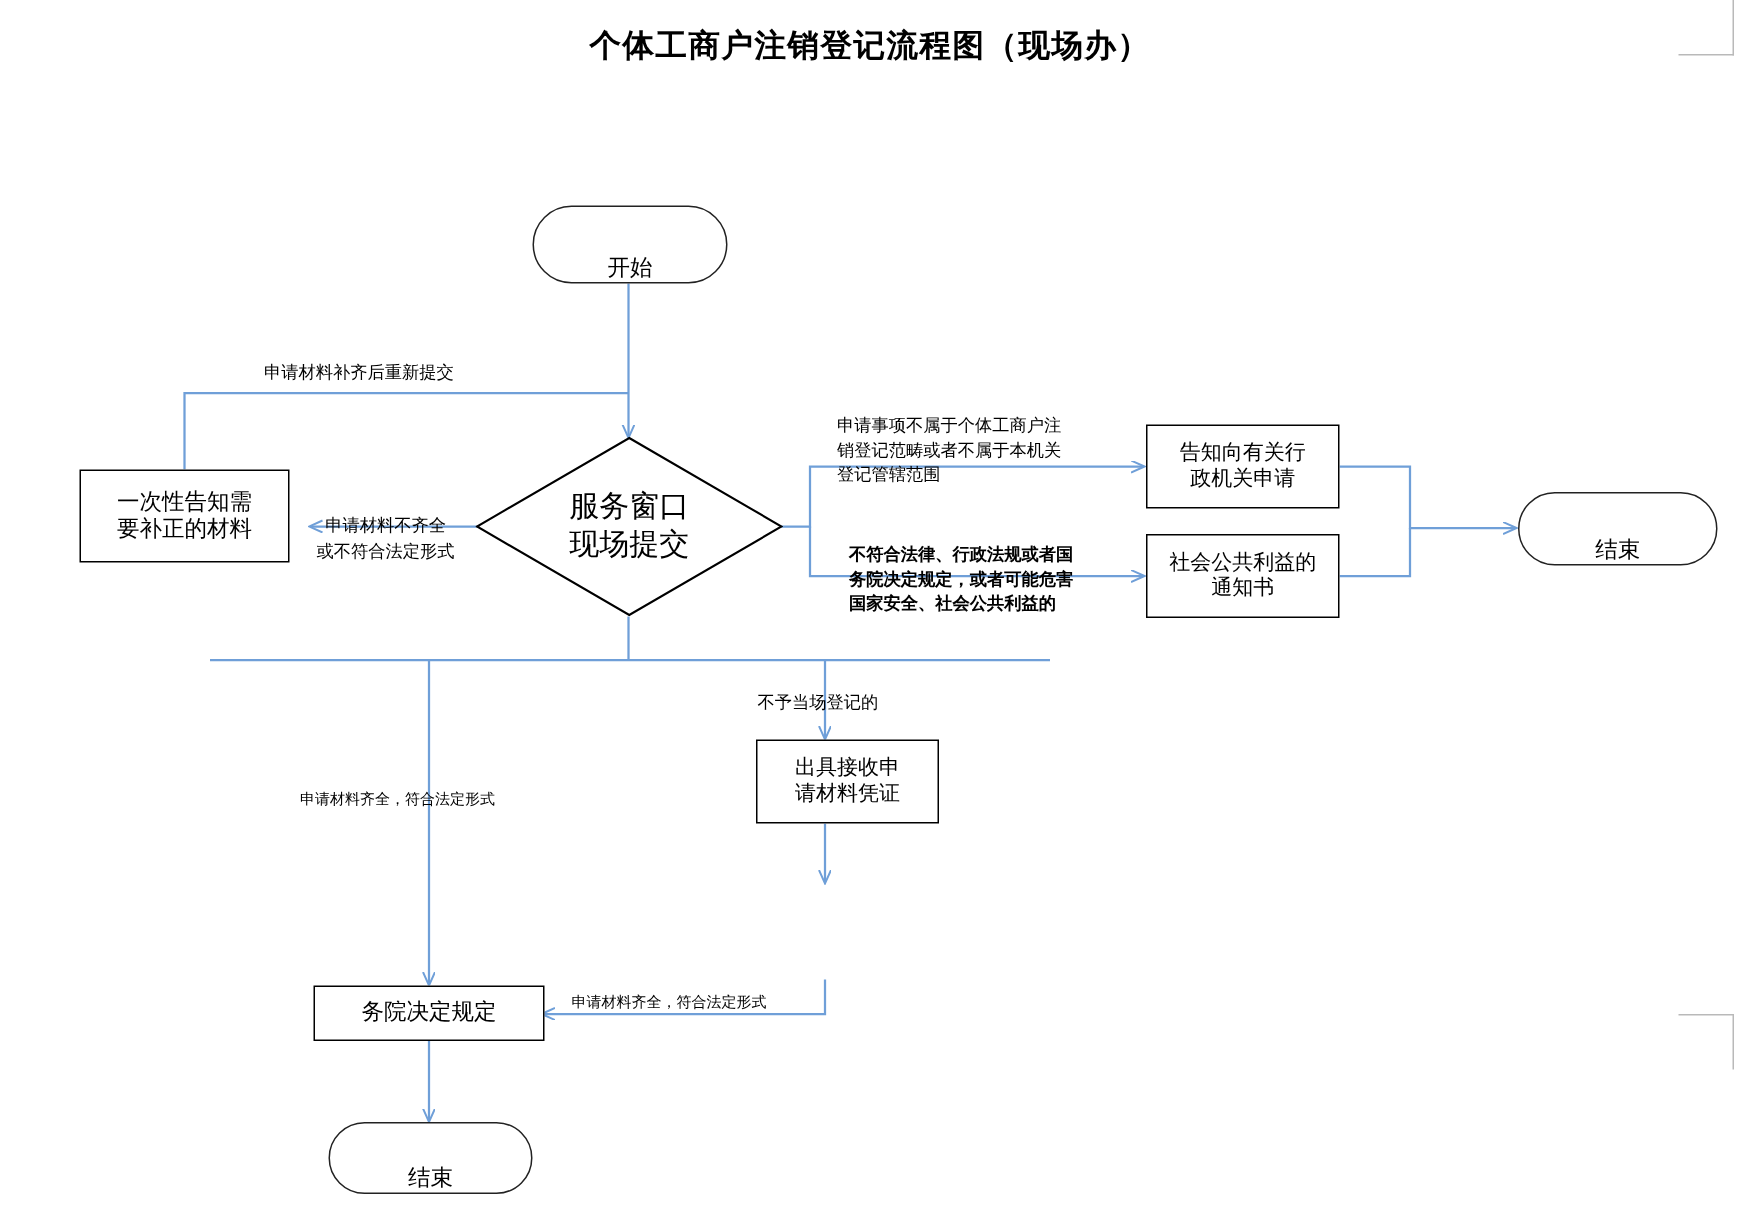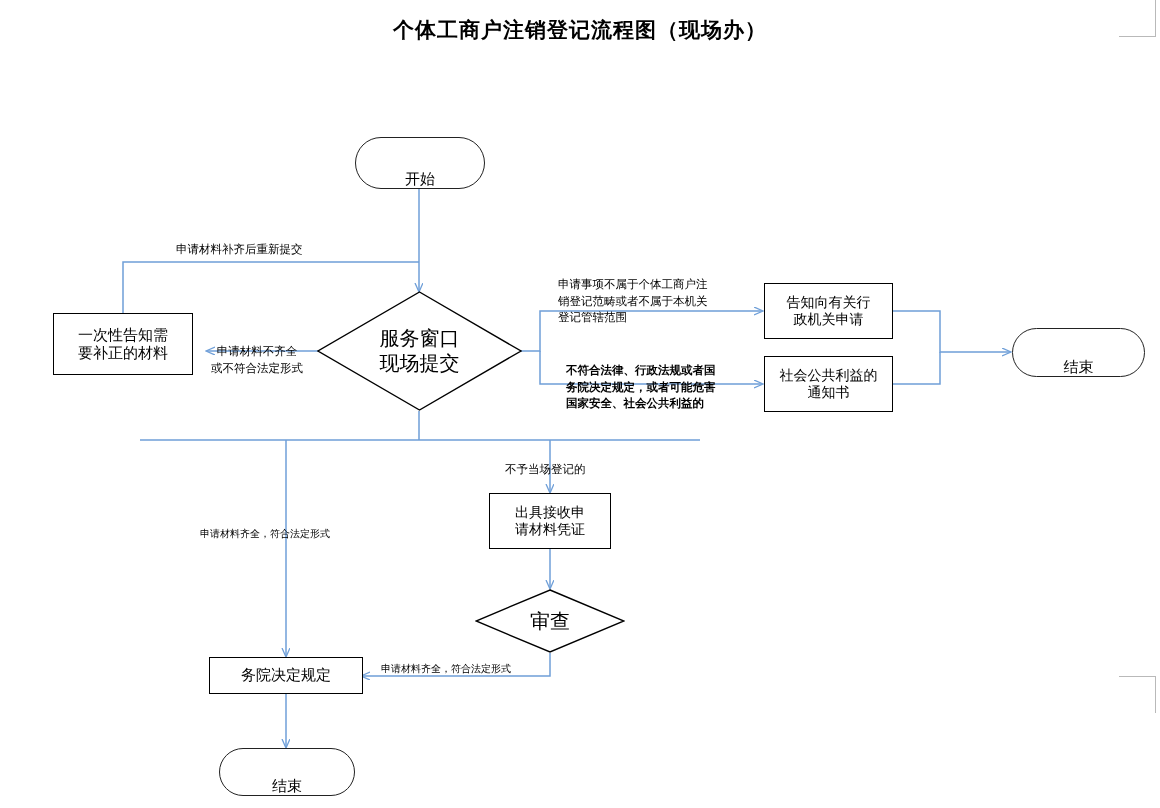--- a/index.html
+++ b/index.html
@@ -100,31 +100,25 @@
 
   <div class="node process-sm" style="left:764px;top:356px;width:129px;height:56px;">
     <span style="white-space:pre-line;">社会公共利益的
 通知书</span>
   </div>
 
   <div class="node terminator" style="left:1012px;top:328px;width:133px;height:49px;">
     <span>结束</span>
   </div>
 
-  <div class="node process-sm" style="left:489px;top:493px;width:122px;height:56px;">
+  <div class="node process-sm" style="left:504px;top:493px;width:122px;height:56px;">
     <span style="white-space:pre-line;">出具接收申
 请材料凭证</span>
   </div>
 
-  <div class="diamond-wrap" style="left:475px;top:589px;width:150px;height:64px;">
-    <svg width="150" height="64" viewBox="0 0 150 64">
-      <polygon points="75,1 149,32 75,63 1,32" fill="#ffffff" stroke="#000000" stroke-width="1.4"></polygon>
-    </svg>
-    <div class="diamond-label">审查</div>
-  </div>
 
   <div class="node process" style="left:209px;top:657px;width:154px;height:37px;">
     <span>务院决定规定</span>
   </div>
 
   <div class="node terminator" style="left:219px;top:748px;width:136px;height:48px;">
     <span>结束</span>
   </div>
 
   <div class="edge-label" style="left:176px;top:241px;">申请材料补齐后重新提交</div>

